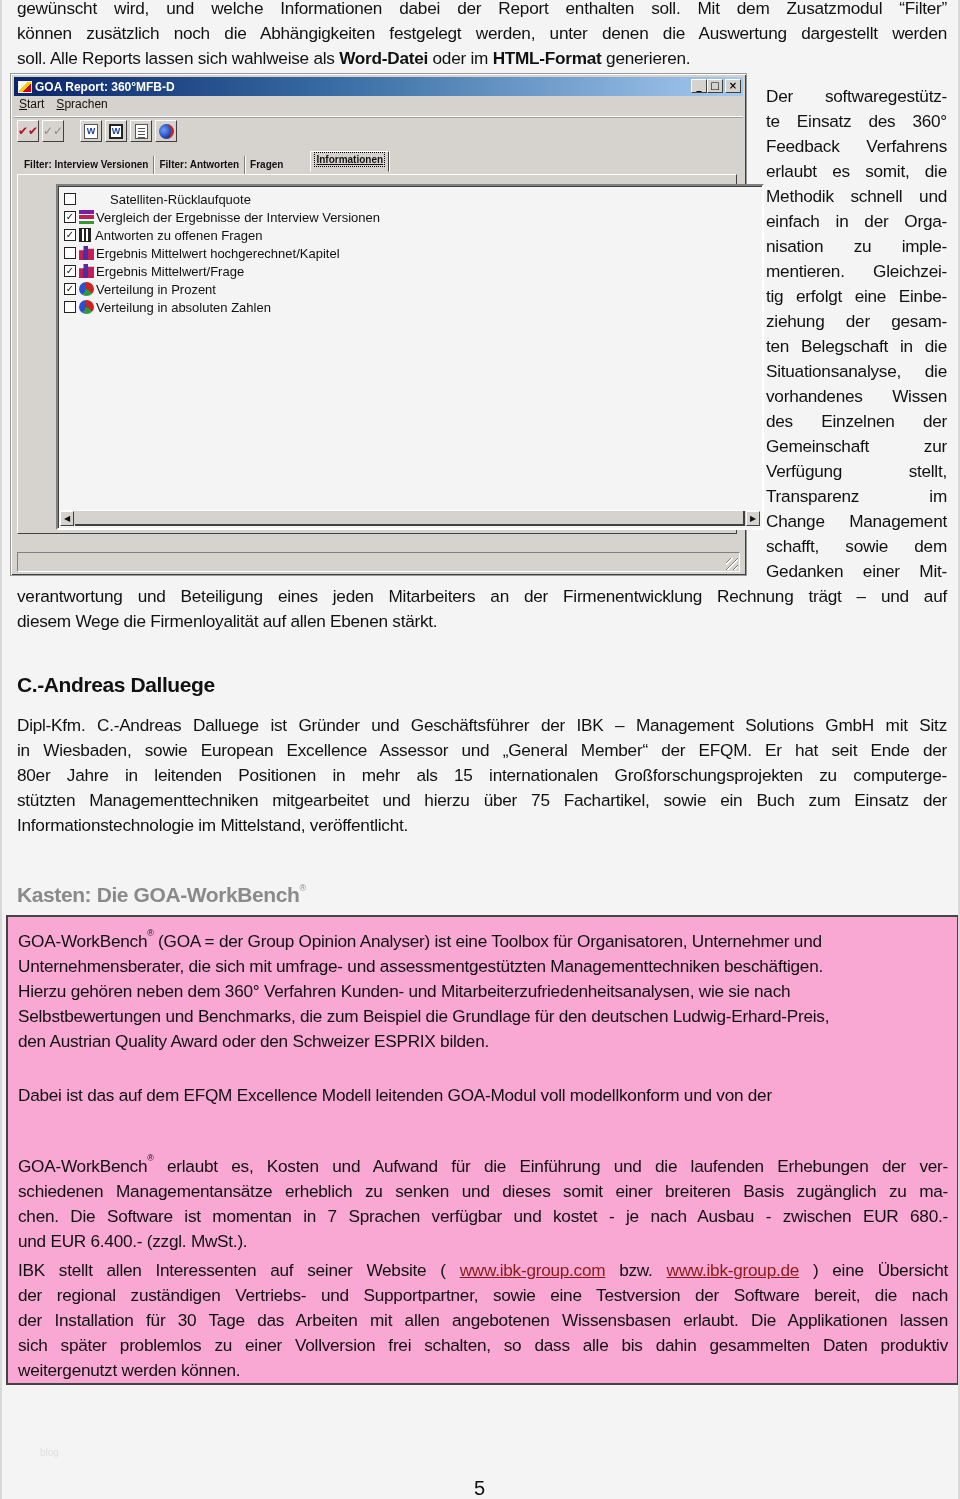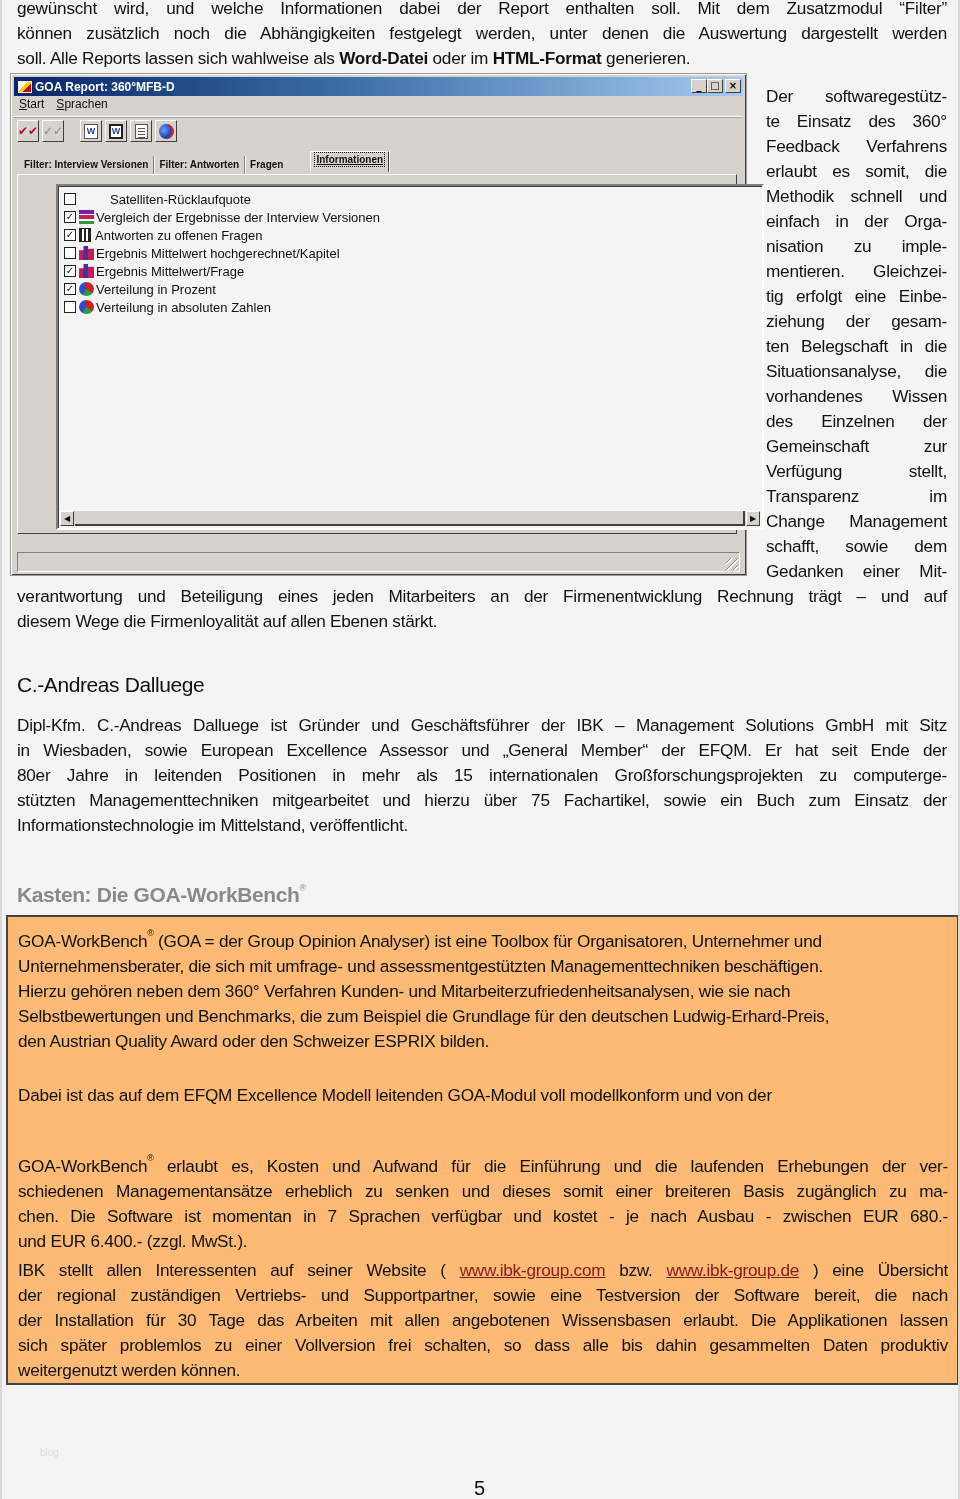--- a/index.html
+++ b/index.html
@@ -123,27 +123,27 @@
     border: 1px solid; border-color: #808080 #fff #fff #808080;
   }
   .grip { position: absolute; right: 1px; bottom: 1px; width: 12px; height: 12px;
     background: repeating-linear-gradient(135deg, transparent 0 3px, #808080 3px 4px, #fff 4px 5px); }
 
   
   #side { left: 764px; top: 84px; width: 181px; line-height: 25px; }
   #side p { text-align: justify; text-align-last: justify; }
 
   #cont { left: 15px; top: 584px; width: 930px; }
-  #author-h { left: 15px; top: 672px; font-size: 21px; font-weight: normal; letter-spacing: -0.4px; }
+  #author-h { left: 15px; top: 672px; font-size: 21px; font-weight: bold; letter-spacing: -0.4px; }
   #author-p { left: 15px; top: 713px; width: 930px; }
 
   #kasten-h { left: 15px; top: 876px; font-size: 21px; font-weight: bold; color: #8a8a8a; letter-spacing: -0.4px; }
   #kasten-h sup, .reg { font-size: 9px; vertical-align: 11px; font-weight: normal; }
   #box {
-    left: 4px; top: 915px; width: 953px; height: 470px; border: 2px solid #444; background: #fdba74;
+    left: 4px; top: 915px; width: 953px; height: 470px; border: 2px solid #444; background: #f9a8d4;
   }
   #box .page-text { position: absolute; left: 10px; width: 930px; }
   a.link { color: #8a1a1a; text-decoration: underline; }
 
   #watermark { left: 38px; top: 1447px; font-size: 10px; color: #ddd; }
   #page-num { left: 472px; top: 1477px; font-size: 20px; color: #111; }
 </style>
 </head>
 <body>
 

